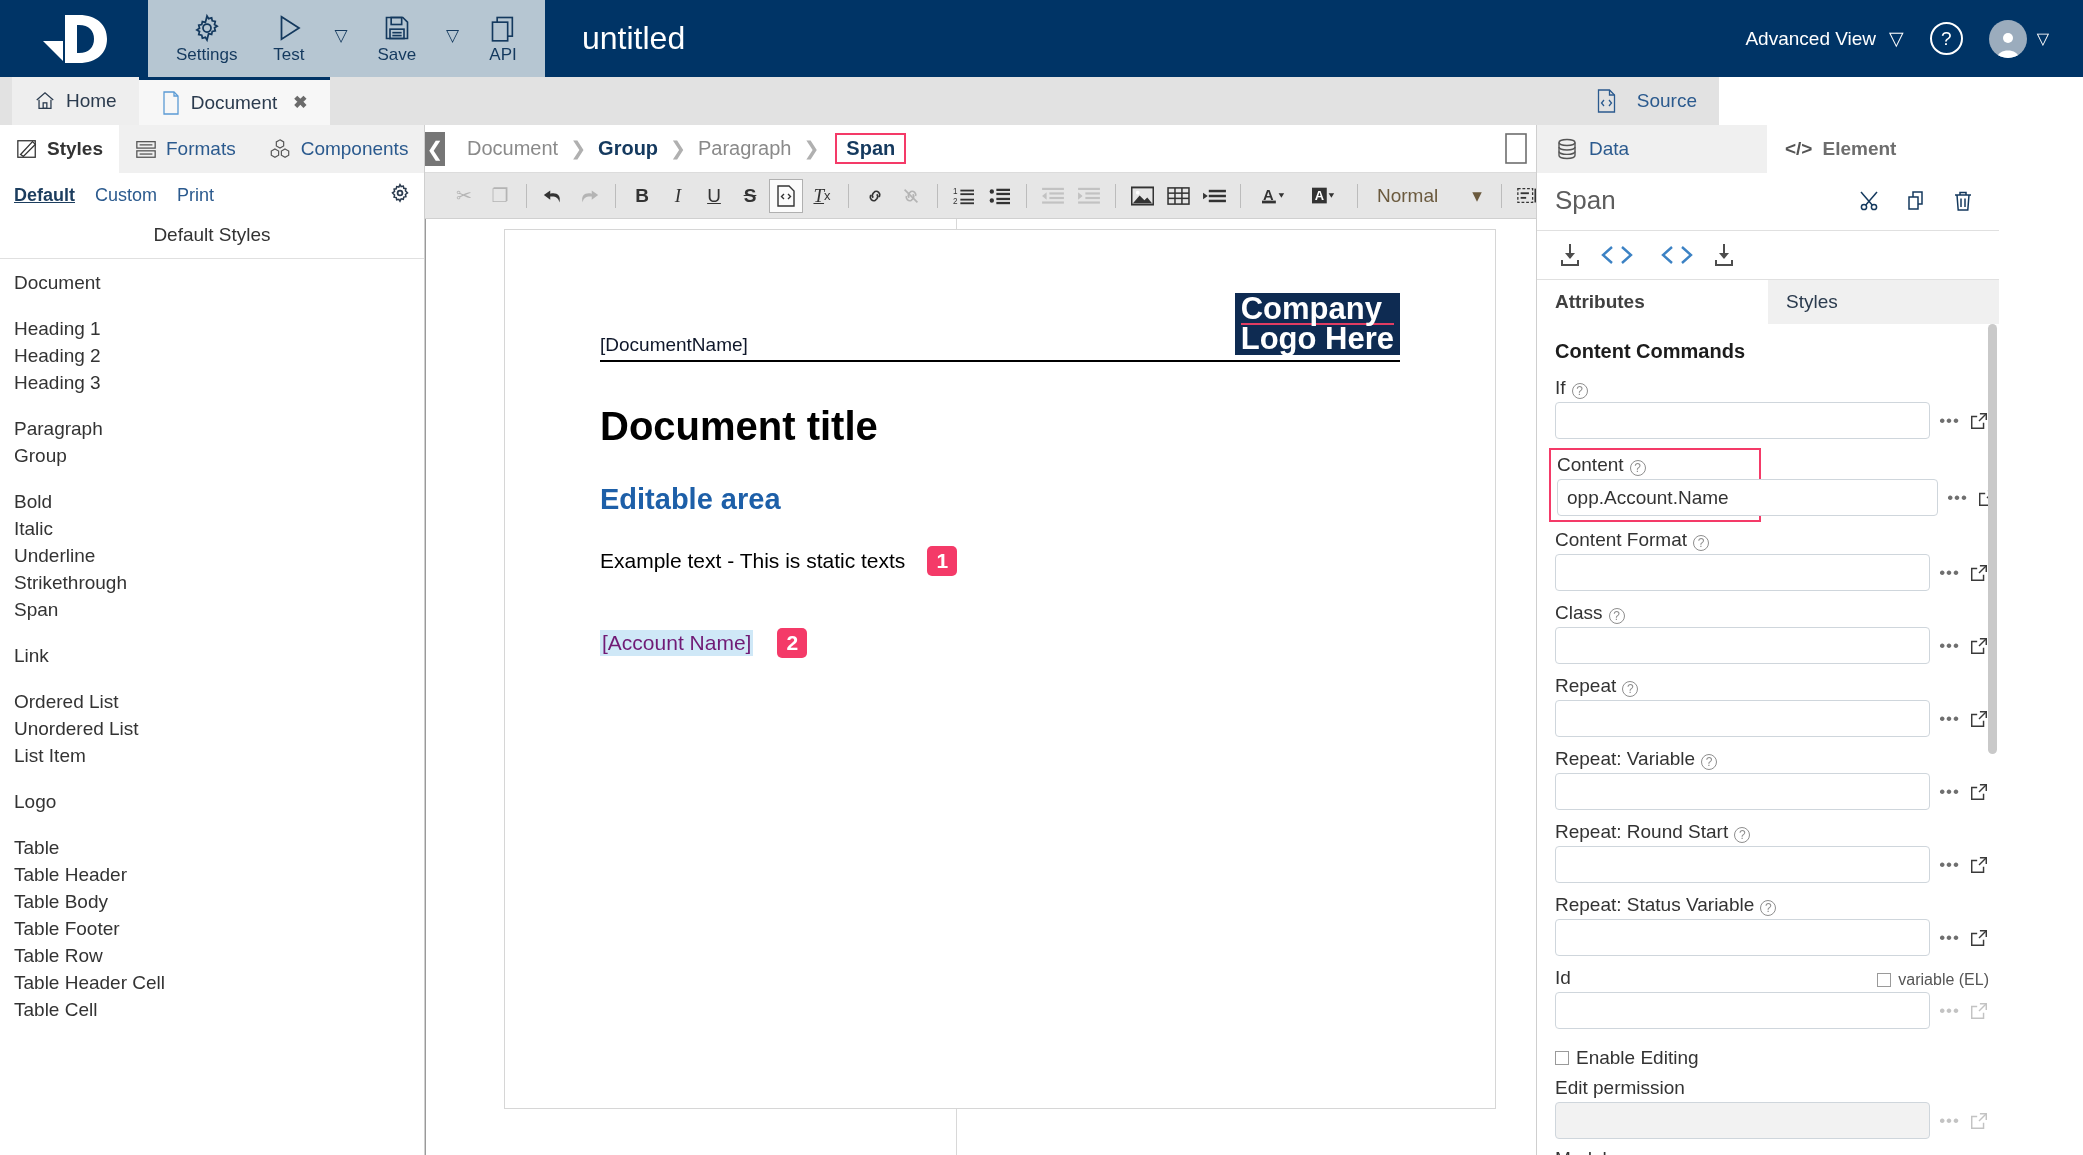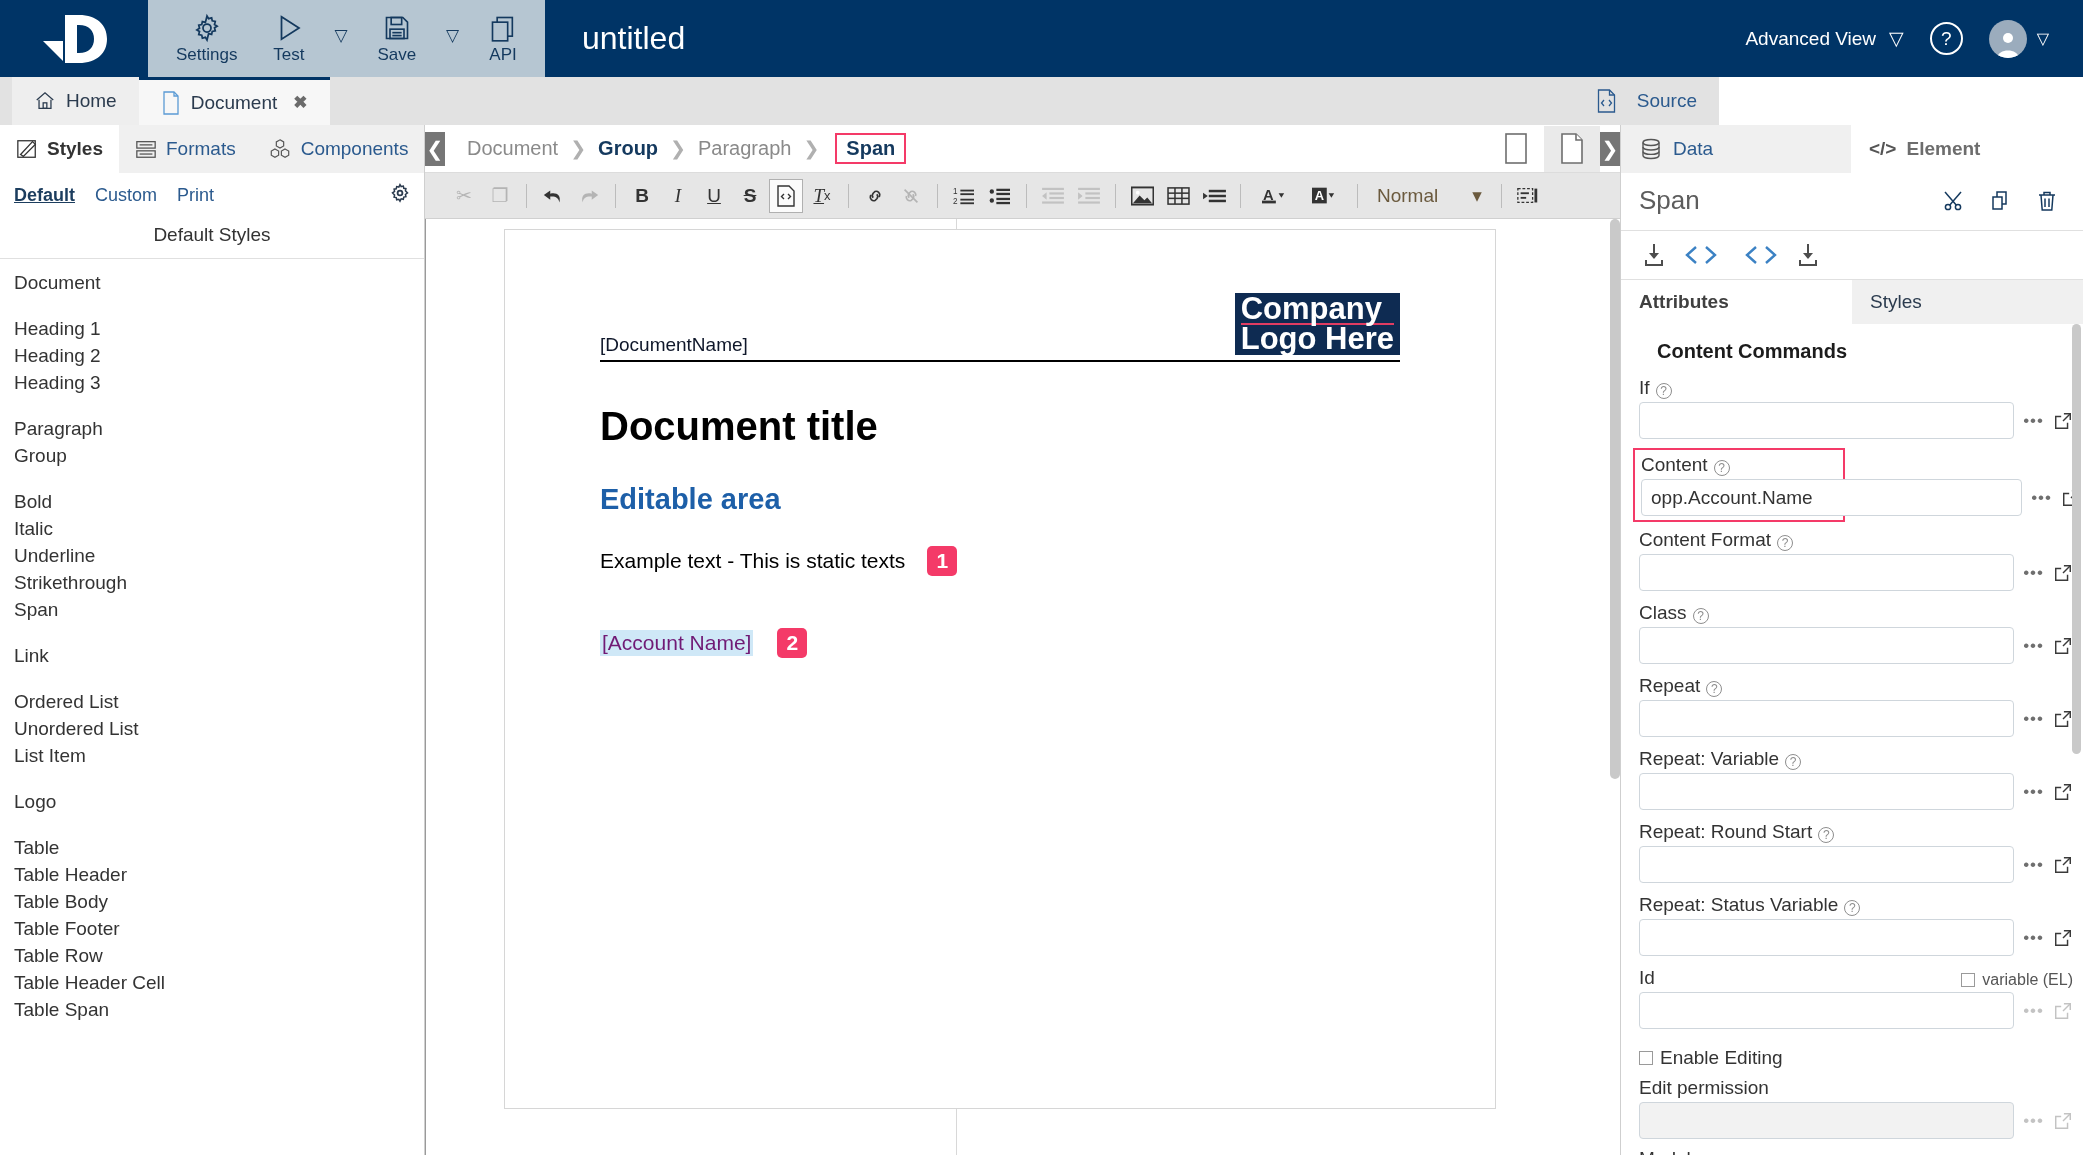--- a/index.html
+++ b/index.html
@@ -205,21 +205,21 @@
     position: absolute; left: 530px; top: 0; bottom: 0;
     width: 1px; background: #d8d8d8;
   }
   .center-scroll {
     position: absolute; right: 0; top: 0; width: 10px; height: 560px;
     background: #c9c9c9; border-radius: 5px;
   }
 
   
   .right-panel {
-    position: absolute; top: 125px; left: 1620px; width: 463px;
+    position: absolute; top: 125px; left: 1536px; width: 463px;
     height: 1030px; background: #ffffff; border-left: 1px solid #cfcfcf;
   }
   .rp-tabs { display: flex; height: 48px; background: #ffffff; }
   .rp-tab {
     display: flex; align-items: center; gap: 10px; padding: 0 18px;
     font-size: 19px; color: #2b5a8e; cursor: pointer; flex: 0 0 auto;
   }
   .rp-tab.data { background: #f0f0f0; width: 230px; }
   .rp-tab.active { color: #6d6d6d; font-weight: bold; }
   .rp-title-row {
@@ -237,21 +237,21 @@
   .rp-subtabs { display: flex; height: 44px; }
   .rp-subtab {
     flex: 1 1 50%; display: flex; align-items: center; padding-left: 18px;
     font-size: 19px; color: #444444; cursor: pointer;
   }
   .rp-subtab.active { background: #ffffff; font-weight: bold; color: #404040; }
   .rp-subtab.inactive { background: #f0f0f0; color: #2b3b4e; }
   .rp-body {
     padding: 16px 10px 0 18px; height: 838px; overflow: hidden; position: relative;
   }
-  .cc-title { font-size: 20px; font-weight: bold; color: #1c1c1c; margin-bottom: 12px; margin-left: 18px; }
+  .cc-title { font-size: 20px; font-weight: bold; color: #1c1c1c; margin-bottom: 12px; }
   .field { margin-bottom: 9px; position: relative; }
   .field-label {
     font-size: 19px; color: #333333; display: flex; align-items: flex-end; gap: 6px;
     margin-bottom: 3px; height: 24px;
   }
   .qmark {
     width: 16px; height: 16px; border-radius: 50%; border: 1px solid #8e8e8e;
     color: #8e8e8e; font-size: 12px; display: inline-flex;
     align-items: center; justify-content: center; cursor: pointer;
   }
@@ -466,21 +466,21 @@
       <div class="style-item">List Item</div>
       <div class="style-gap"></div>
       <div class="style-item">Logo</div>
       <div class="style-gap"></div>
       <div class="style-item">Table</div>
       <div class="style-item">Table Header</div>
       <div class="style-item">Table Body</div>
       <div class="style-item">Table Footer</div>
       <div class="style-item">Table Row</div>
       <div class="style-item">Table Header Cell</div>
-      <div class="style-item">Table Span</div>
+      <div class="style-item">Table Cell</div>
     </div>
   </div>
 
   <div class="center">
 
     <div class="breadcrumb-bar">
       <div class="collapse-tab-left">
         <span>❮</span>
       </div>
       <div class="crumbs">

